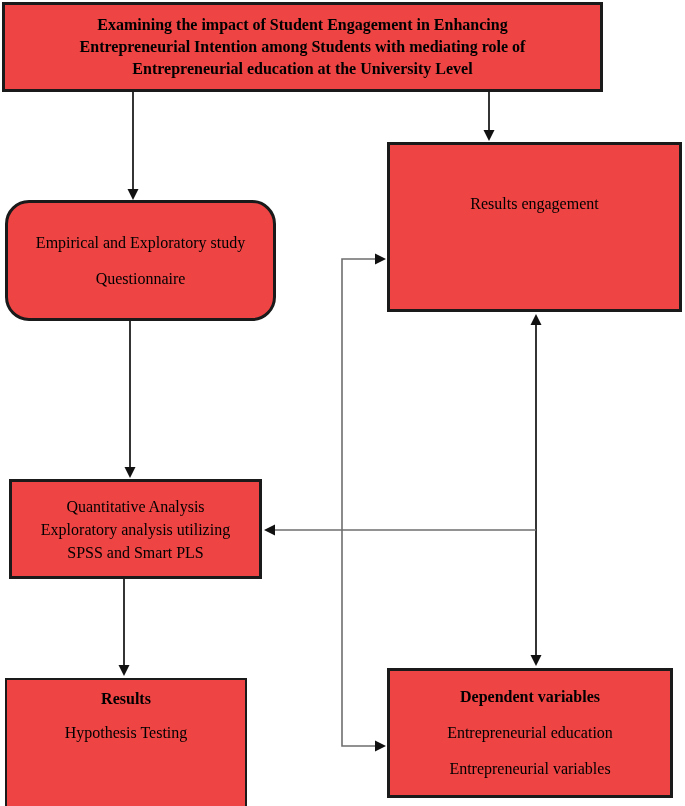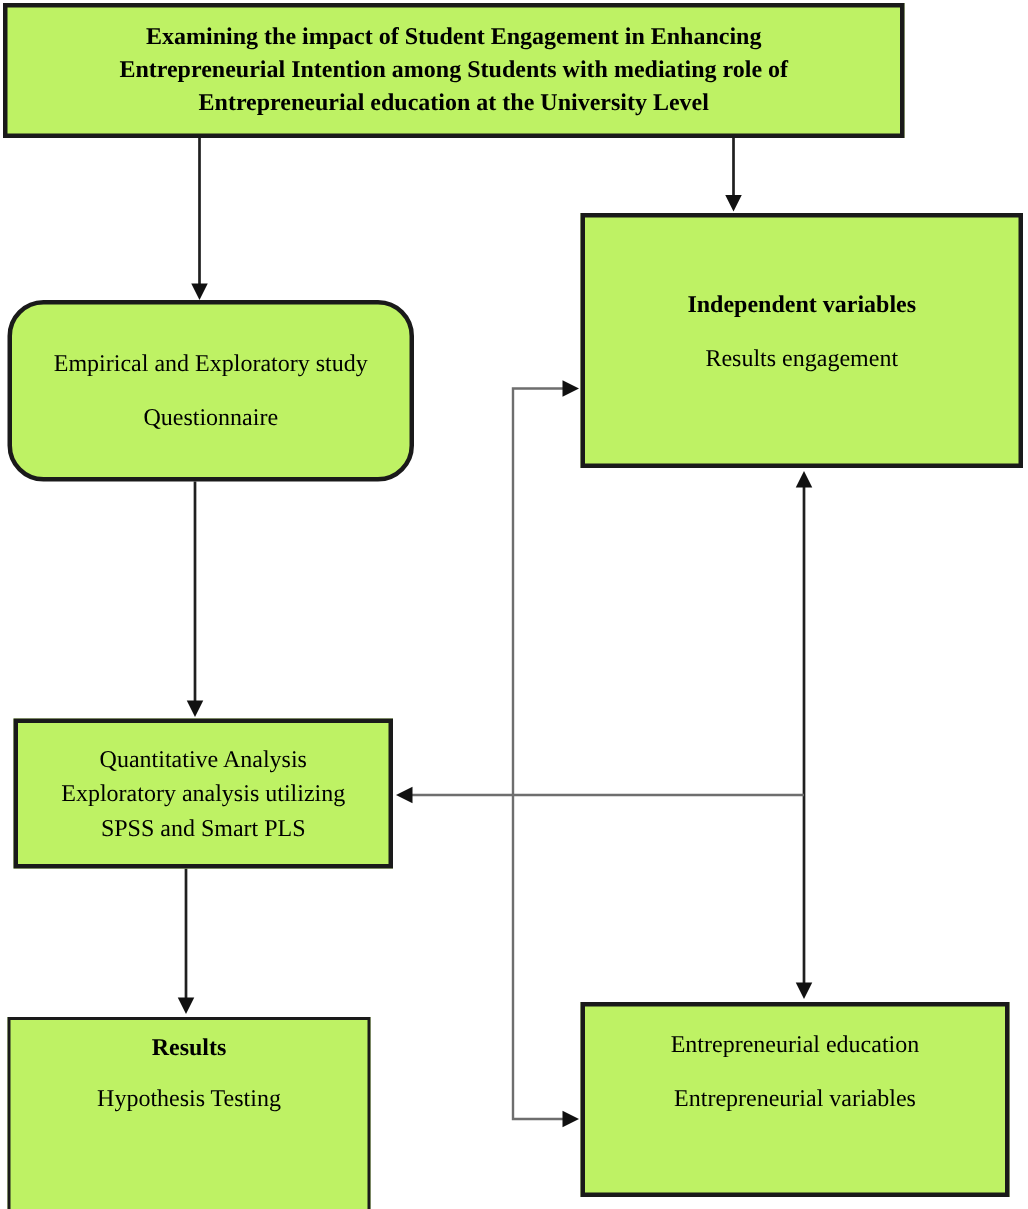--- a/index.html
+++ b/index.html
@@ -12,21 +12,21 @@
     width: 685px;
     height: 806px;
     background: #ffffff;
     font-family: "Liberation Serif", "DejaVu Serif", serif;
     color: #000000;
     overflow: hidden;
   }
   .box {
     position: absolute;
     box-sizing: border-box;
-    background: #bef264;
+    background: #ef4444;
     border: 3px solid #1a1a1a;
     display: flex;
     flex-direction: column;
     align-items: center;
     text-align: center;
     font-size: 16px;
     line-height: 36px;
   }
   .box .bold { font-weight: bold; }
 
@@ -125,22 +125,22 @@
     <span>Exploratory analysis utilizing</span>
     <span>SPSS and Smart PLS</span>
   </div>
 
   <div class="box results-box">
     <span class="bold">Results</span>
     <span>Hypothesis Testing</span>
   </div>
 
   <div class="box independent-box">
-    <span class="bold">Independent variables</span>
     <span>Results engagement</span>
   </div>
 
   <div class="box dependent-box">
+    <span class="bold">Dependent variables</span>
     <span>Entrepreneurial education</span>
     <span>Entrepreneurial variables</span>
   </div>
 
 </div>
 
 </body></html>

